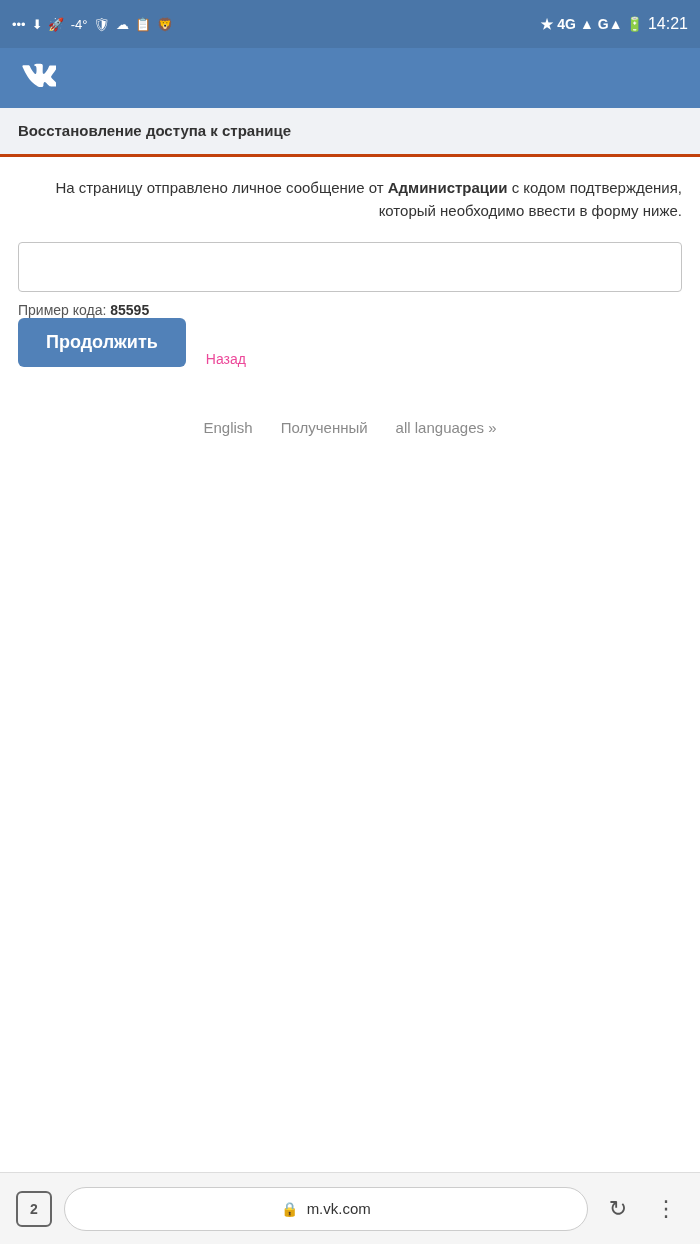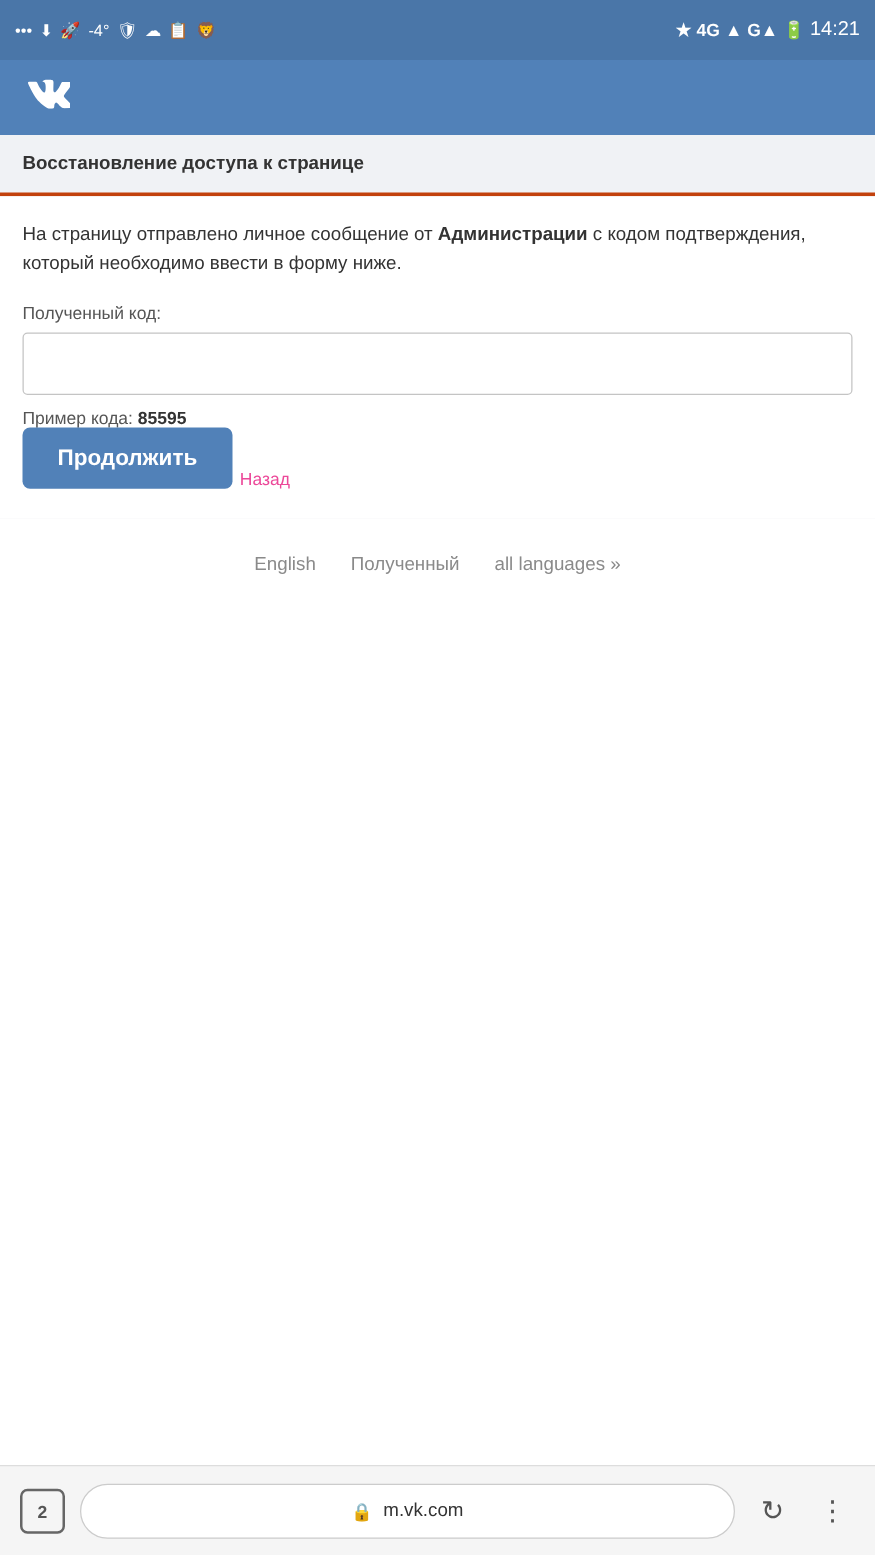--- a/index.html
+++ b/index.html
@@ -71,20 +71,21 @@
     .form-area {
       background: white;
       padding: 20px 18px 24px 18px;
     }
 
     .description-text {
       font-size: 15px;
       color: #333;
       line-height: 1.5;
       margin-bottom: 20px;
+      text-align: right;
     }
     .description-text strong {
       font-weight: bold;
     }
 
     .field-label {
       font-size: 14px;
       color: #555;
       margin-bottom: 8px;
     }
@@ -106,21 +107,21 @@
       margin-top: 10px;
     }
     .example-code strong {
       font-weight: bold;
       color: #333;
     }
 
     .button-row {
       display: flex;
       align-items: center;
-      gap: 6px;
+      gap: 20px;
     }
 
     .continue-btn {
       background: #5181b8;
       color: white;
       border: none;
       border-radius: 6px;
       padding: 14px 28px;
       font-size: 18px;
       font-weight: bold;
@@ -260,21 +261,20 @@
 
 <div class="page-title-bar">
   <span>Восстановление доступа к странице</span>
 </div>
 
 <div class="form-area">
   <p class="description-text">
     <span>На страницу отправлено личное сообщение от </span><strong>Администрации</strong><span> с кодом подтверждения, который необходимо ввести в форму ниже.</span>
   </p>
 
-  <p class="field-label">Полученный код:</p>
   <input class="code-input" type="text" placeholder="" style="">
   <p class="example-code">
     <span>Пример кода: </span><strong>85595</strong>
   </p>
 
   <div class="button-row">
     <button class="continue-btn">Продолжить</button>
     <a class="back-link">Назад</a>
   </div>
 </div>

